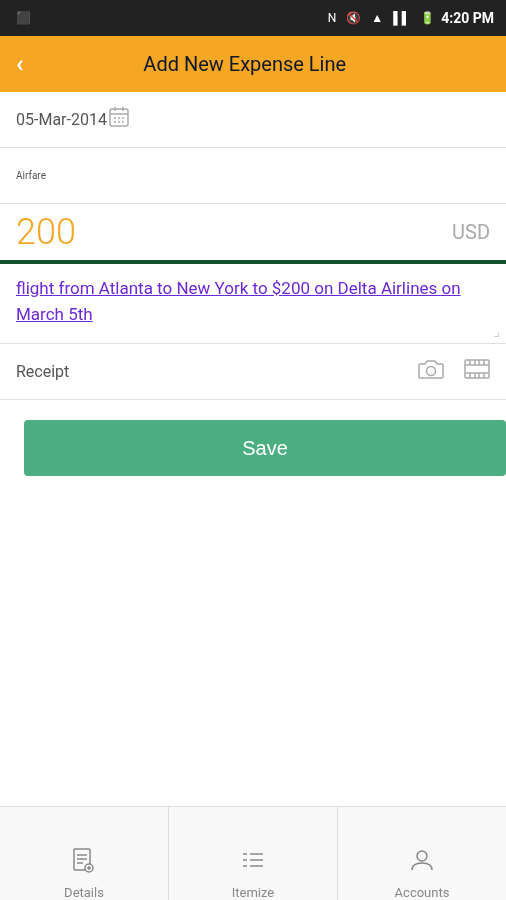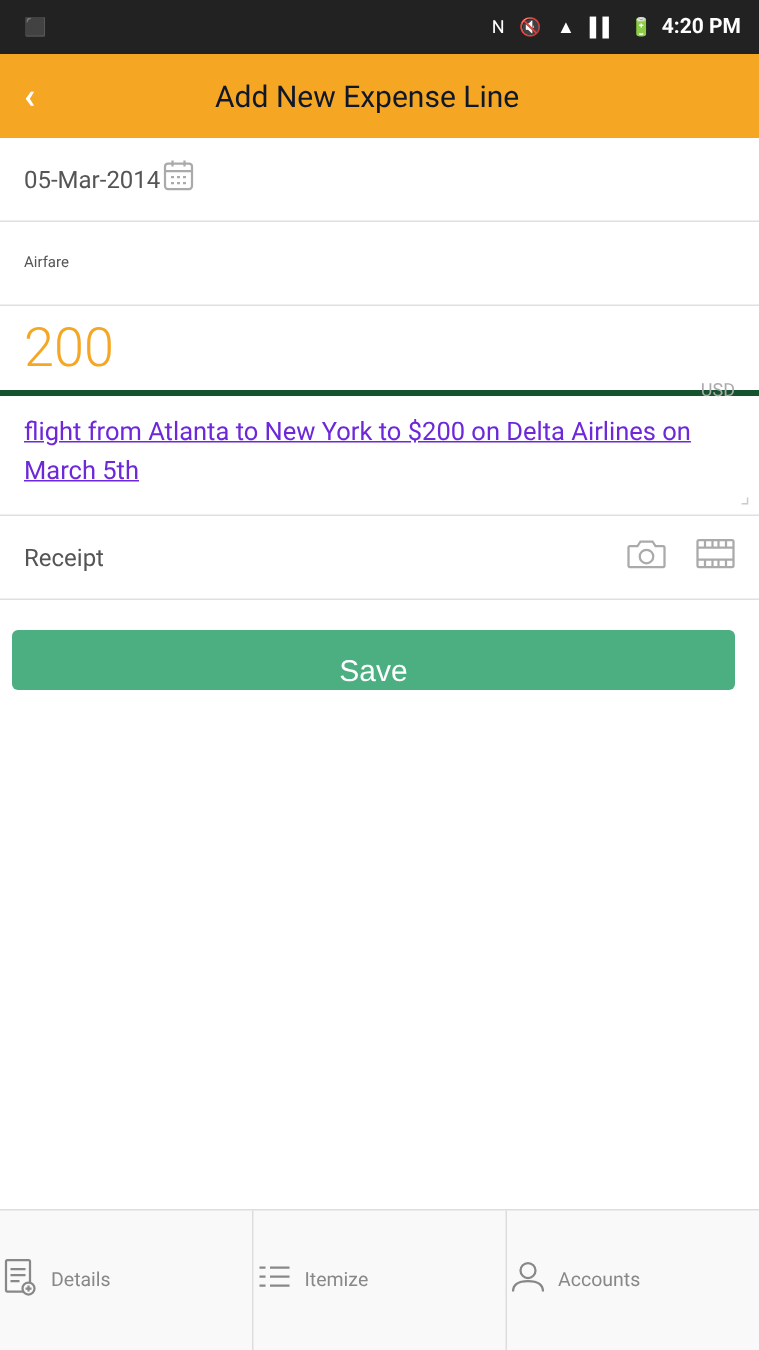--- a/index.html
+++ b/index.html
@@ -108,26 +108,25 @@
       position: relative;
     }
     .amount-value {
       color: #F5A623;
       font-size: 36px;
       font-weight: 300;
       flex: 1;
     }
     .currency-label {
       color: #aaa;
-      font-size: 12px;
+      font-size: 20px;
       position: absolute;
       right: 16px;
       top: 50%;
       transform: translateY(-50%);
-      margin-top: 28px;
     }
 
     .desc-row {
       border-bottom: 1px solid #e0e0e0;
       padding: 12px 16px;
       min-height: 80px;
       position: relative;
     }
     .desc-text {
       color: #6d28d9;
@@ -161,27 +160,27 @@
       gap: 20px;
       align-items: center;
     }
     .receipt-icon {
       color: #aaa;
       font-size: 24px;
     }
 
     
     .save-btn {
-      margin: 20px 12px 0 8px;
+      margin: 20px 12px 0 24px;
       background: #4CAF82;
       border: none;
       border-radius: 4px;
       color: #fff;
       font-size: 20px;
-      height: 40px;
+      height: 56px;
       width: calc(100% - 24px);
       cursor: pointer;
       display: block;
       text-align: center;
       line-height: 56px;
     }
 
     
     .bottom-nav {
       position: absolute;
@@ -189,23 +188,23 @@
       left: 0;
       width: 100%;
       height: 94px;
       background: #f9f9f9;
       border-top: 1px solid #ddd;
       display: flex;
     }
     .nav-item {
       flex: 1;
       display: flex;
-      flex-direction: row;
-      align-items: center;
-      justify-content: flex-start;
+      flex-direction: column;
+      align-items: center;
+      justify-content: flex-end;
       cursor: pointer;
       border-right: 1px solid #ddd;
       gap: 6px;
     }
     .nav-item:last-child {
       border-right: none;
     }
     .nav-icon {
       color: #888;
       font-size: 28px;

